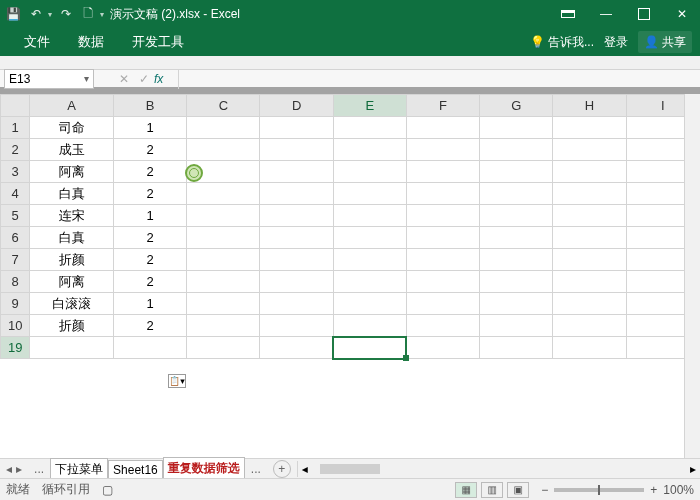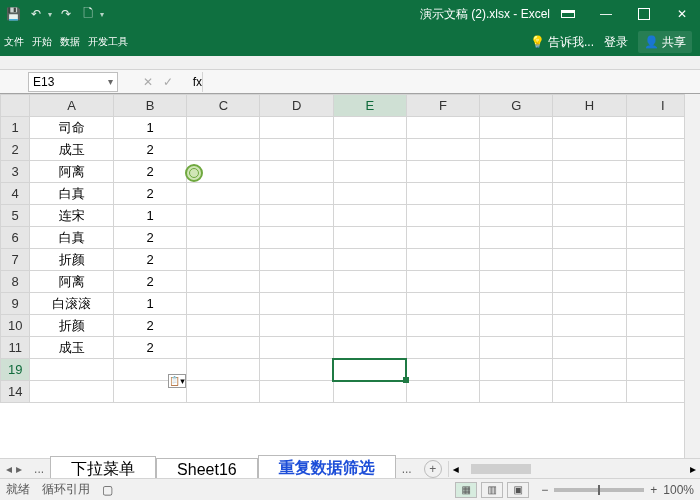--- a/index.html
+++ b/index.html
@@ -1,37 +1,37 @@
 <!DOCTYPE html>
 <html><head>
 <meta charset="utf-8">
 <style>
 * { margin: 0; padding: 0; box-sizing: border-box; font-family: "Microsoft YaHei", "Segoe UI", sans-serif; }
 body { width: 700px; height: 500px; background: #fff; overflow: hidden; font-size: 12px; display: flex; flex-direction: column; }
 .titlebar { background: #0f7040; height: 28px; display: flex; align-items: center; color: #fff; }
 .qat { display: flex; align-items: center; gap: 6px; padding: 0 6px; }
 .qat .qicon { width: 16px; height: 16px; display: flex; align-items: center; justify-content: center; font-size: 12px; opacity: .9; }
 .qat .down { font-size: 8px; opacity: .7; margin-left: -2px; }
-.title { flex: 1; text-align: right; font-size: 12px; color: #fff; }
+.title { flex: 1; text-align: left; font-size: 12px; color: #fff; }
 .winctrl { display: flex; align-items: center; gap: 2px; }
 .winctrl .wbtn { width: 36px; height: 28px; display: flex; align-items: center; justify-content: center; font-size: 12px; }
 .winbox { width:12px; height:12px; border:1px solid #fff;}
 .ribbontabs { background: #0f7040; height: 28px; display: flex; align-items: stretch; color: #fff; }
-.rtab { padding: 0 4px; display: flex; align-items: center; font-size: 10px; cursor: pointer; }
+.rtab { padding: 0 4px; display: flex; align-items: center; font-size: 13px; cursor: pointer; margin-left: 20px; }
 .rtab.file { background: #0f7040; }
 .rright { margin-left: auto; display: flex; align-items: center; gap: 10px; padding-right: 8px; font-size: 12px; }
 .tell { display:flex; align-items:center; gap:3px;}
 .share { display: flex; align-items: center; gap: 3px; background: rgba(255,255,255,.1); padding: 0 6px; height: 22px; border-radius: 2px; }
 .ribbonbody { background: #f1f1f1; height: 14px; border-bottom: 1px solid #d4d4d4; }
-.fx-row { height: 24px; border-bottom: 1px solid #a3a3a3; display: flex; align-items: center; background:#f7f7f7;padding-left:24px;}
+.fx-row { height: 24px; border-bottom: 7px solid #a3a3a3; display: flex; align-items: center; background:#f7f7f7;}
 .namebox { width: 90px; height: 20px; margin-left: 4px; border: 1px solid #bfbfbf; background: #fff; display: flex; align-items: center; padding: 0 4px; font-size: 12px; }
 .namebox .ddl { margin-left:auto; font-size:10px; color:#666;}
 .fxgap { width: 20px;}
 .fxcancel, .fxok { width: 20px; text-align:center; color:#aaa;}
-.fxlabel { width: 24px; color: #000000; text-align:right; }
+.fxlabel { width: 24px; font-style: italic; color: #0f766e; text-align:left; }
 .fxbar { flex: 1; height: 20px; border-left:1px solid #d4d4d4; margin-left:0;}
 .sheet { flex:1; position:relative; overflow:hidden; }
 .gridwrap { position:absolute; inset:0; overflow:hidden;}
 table.grid { border-collapse: collapse; table-layout: fixed; width: 100%; }
 table.grid th, table.grid td { border: 1px solid #d4d4d4; height: 22px; font-size: 13px; font-weight: normal; }
 table.grid th { background: #e6e6e6; color:#333; }
 table.grid td { padding: 0 4px; text-align: center; }
 th.selall { width: 28px; background:#e6e6e6;}
 th.rowh { width:28px; background:#e6e6e6; font-size:12px; color:#555; }
 th.colh { width:70px; font-size:13px; }
@@ -40,22 +40,22 @@
 td.colA { width: 80px; }
 td.selcell { outline: 2px solid #1f7a44; outline-offset:-1px; position:relative;}
 td.a13 { background:#fff;}
 .selhandle { position:absolute; right:-3px; bottom:-3px; width:6px; height:6px; background:#1f7a44;}
 .cursor { position:absolute; left:185px; top:70px; width:18px; height:18px; }
 .cursor .c1 { position:absolute; inset:0; border:2px solid #6fa83f; border-radius:50%; background:#d0e6b6;}
 .cursor .c2 { position:absolute; left:4px; top:4px; right:4px; bottom:4px; border:1px solid #6fa83f; border-radius:50%;}
 .vsb { position:absolute; right:0; top:0; width:16px; bottom:0; background:#f1f1f1; border-left:1px solid #d4d4d4;}
 .hsb-area { height: 20px; display:flex; align-items:center; border-top:1px solid #d4d4d4; background:#f1f1f1;}
 .tabctrl { display:flex; align-items:center; gap:4px; padding:0 6px; color:#666;}
-.stab { padding: 2px 20px; background:#fff; border:1px solid #bbb; border-bottom:none; font-size:16px; margin-top:1px; cursor:pointer; }
-.stab.active { color:#1d4ed8; font-weight:bold; border-bottom:2px solid #0f7040; background:#fff;}
+.stab { padding: 2px 4px; background:#fff; border:1px solid #bbb; border-bottom:none; font-size:12px; margin-top:1px; cursor:pointer; }
+.stab.active { color:#b91c1c; font-weight:bold; border-bottom:2px solid #0f7040; background:#fff;}
 .dots { padding:0 6px; color:#666;}
 .addsheet { width:18px; height:18px; border:1px solid #bbb; border-radius:50%; display:flex; align-items:center; justify-content:center; font-size:12px; color:#666; margin:0 6px;}
 .hsbbar { flex:1; height:16px; background:#f1f1f1; border-left:1px solid #d4d4d4; display:flex; align-items:center;}
 .hsbbar .thumb { width:60px; height:10px; background:#cfcfcf; margin-left:8px;}
 .statusbar { height:22px; background:#f1f1f1; border-top:1px solid #d4d4d4; display:flex; align-items:center; font-size:12px; color:#555; padding:0 6px; gap:12px;}
 .viewbtns { margin-left:auto; display:flex; align-items:center; gap:4px;}
 .vb { width:22px; height:16px; border:1px solid #bbb; display:flex; align-items:center; justify-content:center; font-size:10px;}
 .vb.on { background:#d7ecdf;}
 .zoom { display:flex; align-items:center; gap:6px;}
 .zoom .zslider { width:90px; height:4px; background:#bbb; position:relative;}
@@ -82,21 +82,20 @@
     <div class="wbtn">―</div>
     <div class="wbtn">
         <div class="winbox"></div>
       </div>
     <div class="wbtn">✕</div>
   </div>
 </div>
 
 <div class="ribbontabs">
   <div class="rtab file">文件</div>
-  <div class="rtab">开始</div>
   <div class="rtab">数据</div>
   <div class="rtab">开发工具</div>
   <div class="rright">
     <div class="tell">
         <span>💡</span>
         <span>告诉我...</span>
       </div>
     <div>登录</div>
     <div class="share">
         <span>👤</span>
@@ -249,52 +248,28 @@
             <td class="cell">2</td>
             <td class="cell"></td>
             <td class="cell"></td>
             <td class="cell"></td>
             <td class="cell"></td>
             <td class="cell"></td>
             <td class="cell"></td>
             <td class="cell"></td>
           </tr>
       <tr>
-            <th class="rowh">11</th>
-            <td class="cell colA">成玉</td>
-            <td class="cell">2</td>
-            <td class="cell"></td>
-            <td class="cell"></td>
-            <td class="cell"></td>
-            <td class="cell"></td>
-            <td class="cell"></td>
-            <td class="cell"></td>
-            <td class="cell"></td>
-          </tr>
-      <tr>
             <th class="rowh sel">19</th>
             <td class="cell colA a13"></td>
             <td class="cell"></td>
             <td class="cell"></td>
             <td class="cell"></td>
             <td class="cell selcell">
               <div class="selhandle"></div>
             </td>
-            <td class="cell"></td>
-            <td class="cell"></td>
-            <td class="cell"></td>
-            <td class="cell"></td>
-          </tr>
-      <tr>
-            <th class="rowh">14</th>
-            <td class="cell colA"></td>
-            <td class="cell"></td>
-            <td class="cell"></td>
-            <td class="cell"></td>
-            <td class="cell"></td>
             <td class="cell"></td>
             <td class="cell"></td>
             <td class="cell"></td>
             <td class="cell"></td>
           </tr>
     </tbody>
       </table>
     <div class="cursor">
         <div class="c1"></div>
         <div class="c2"></div>

